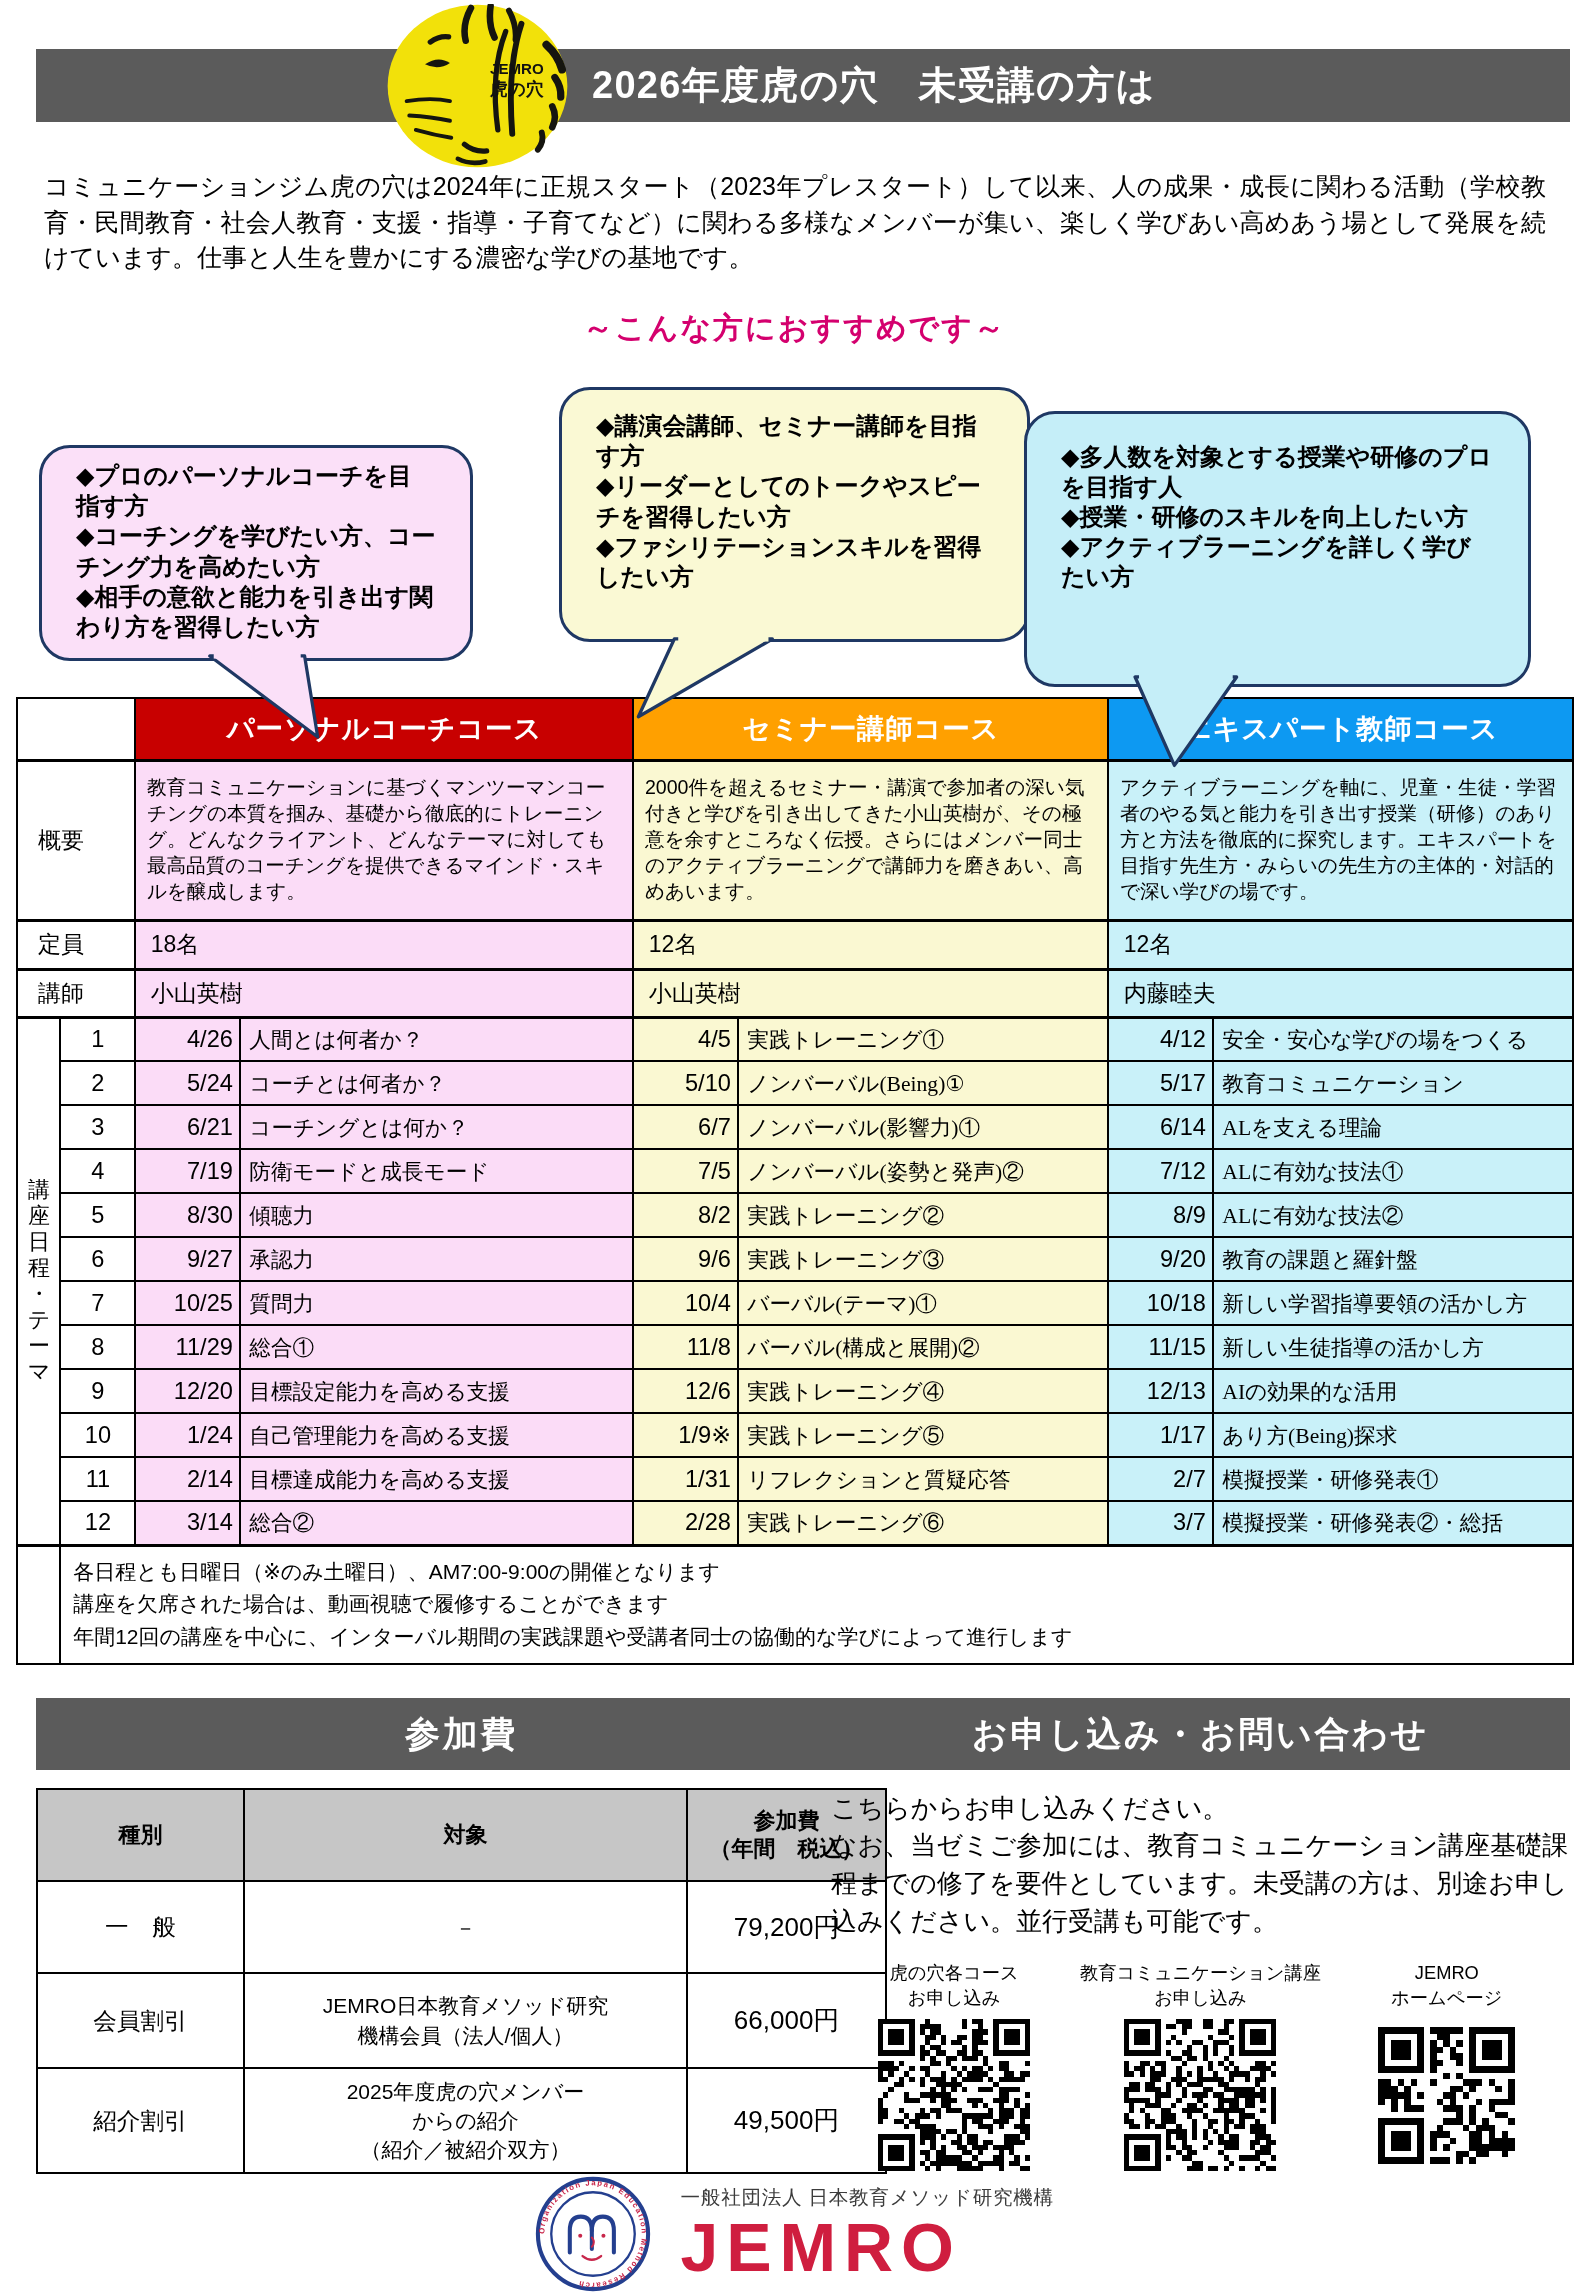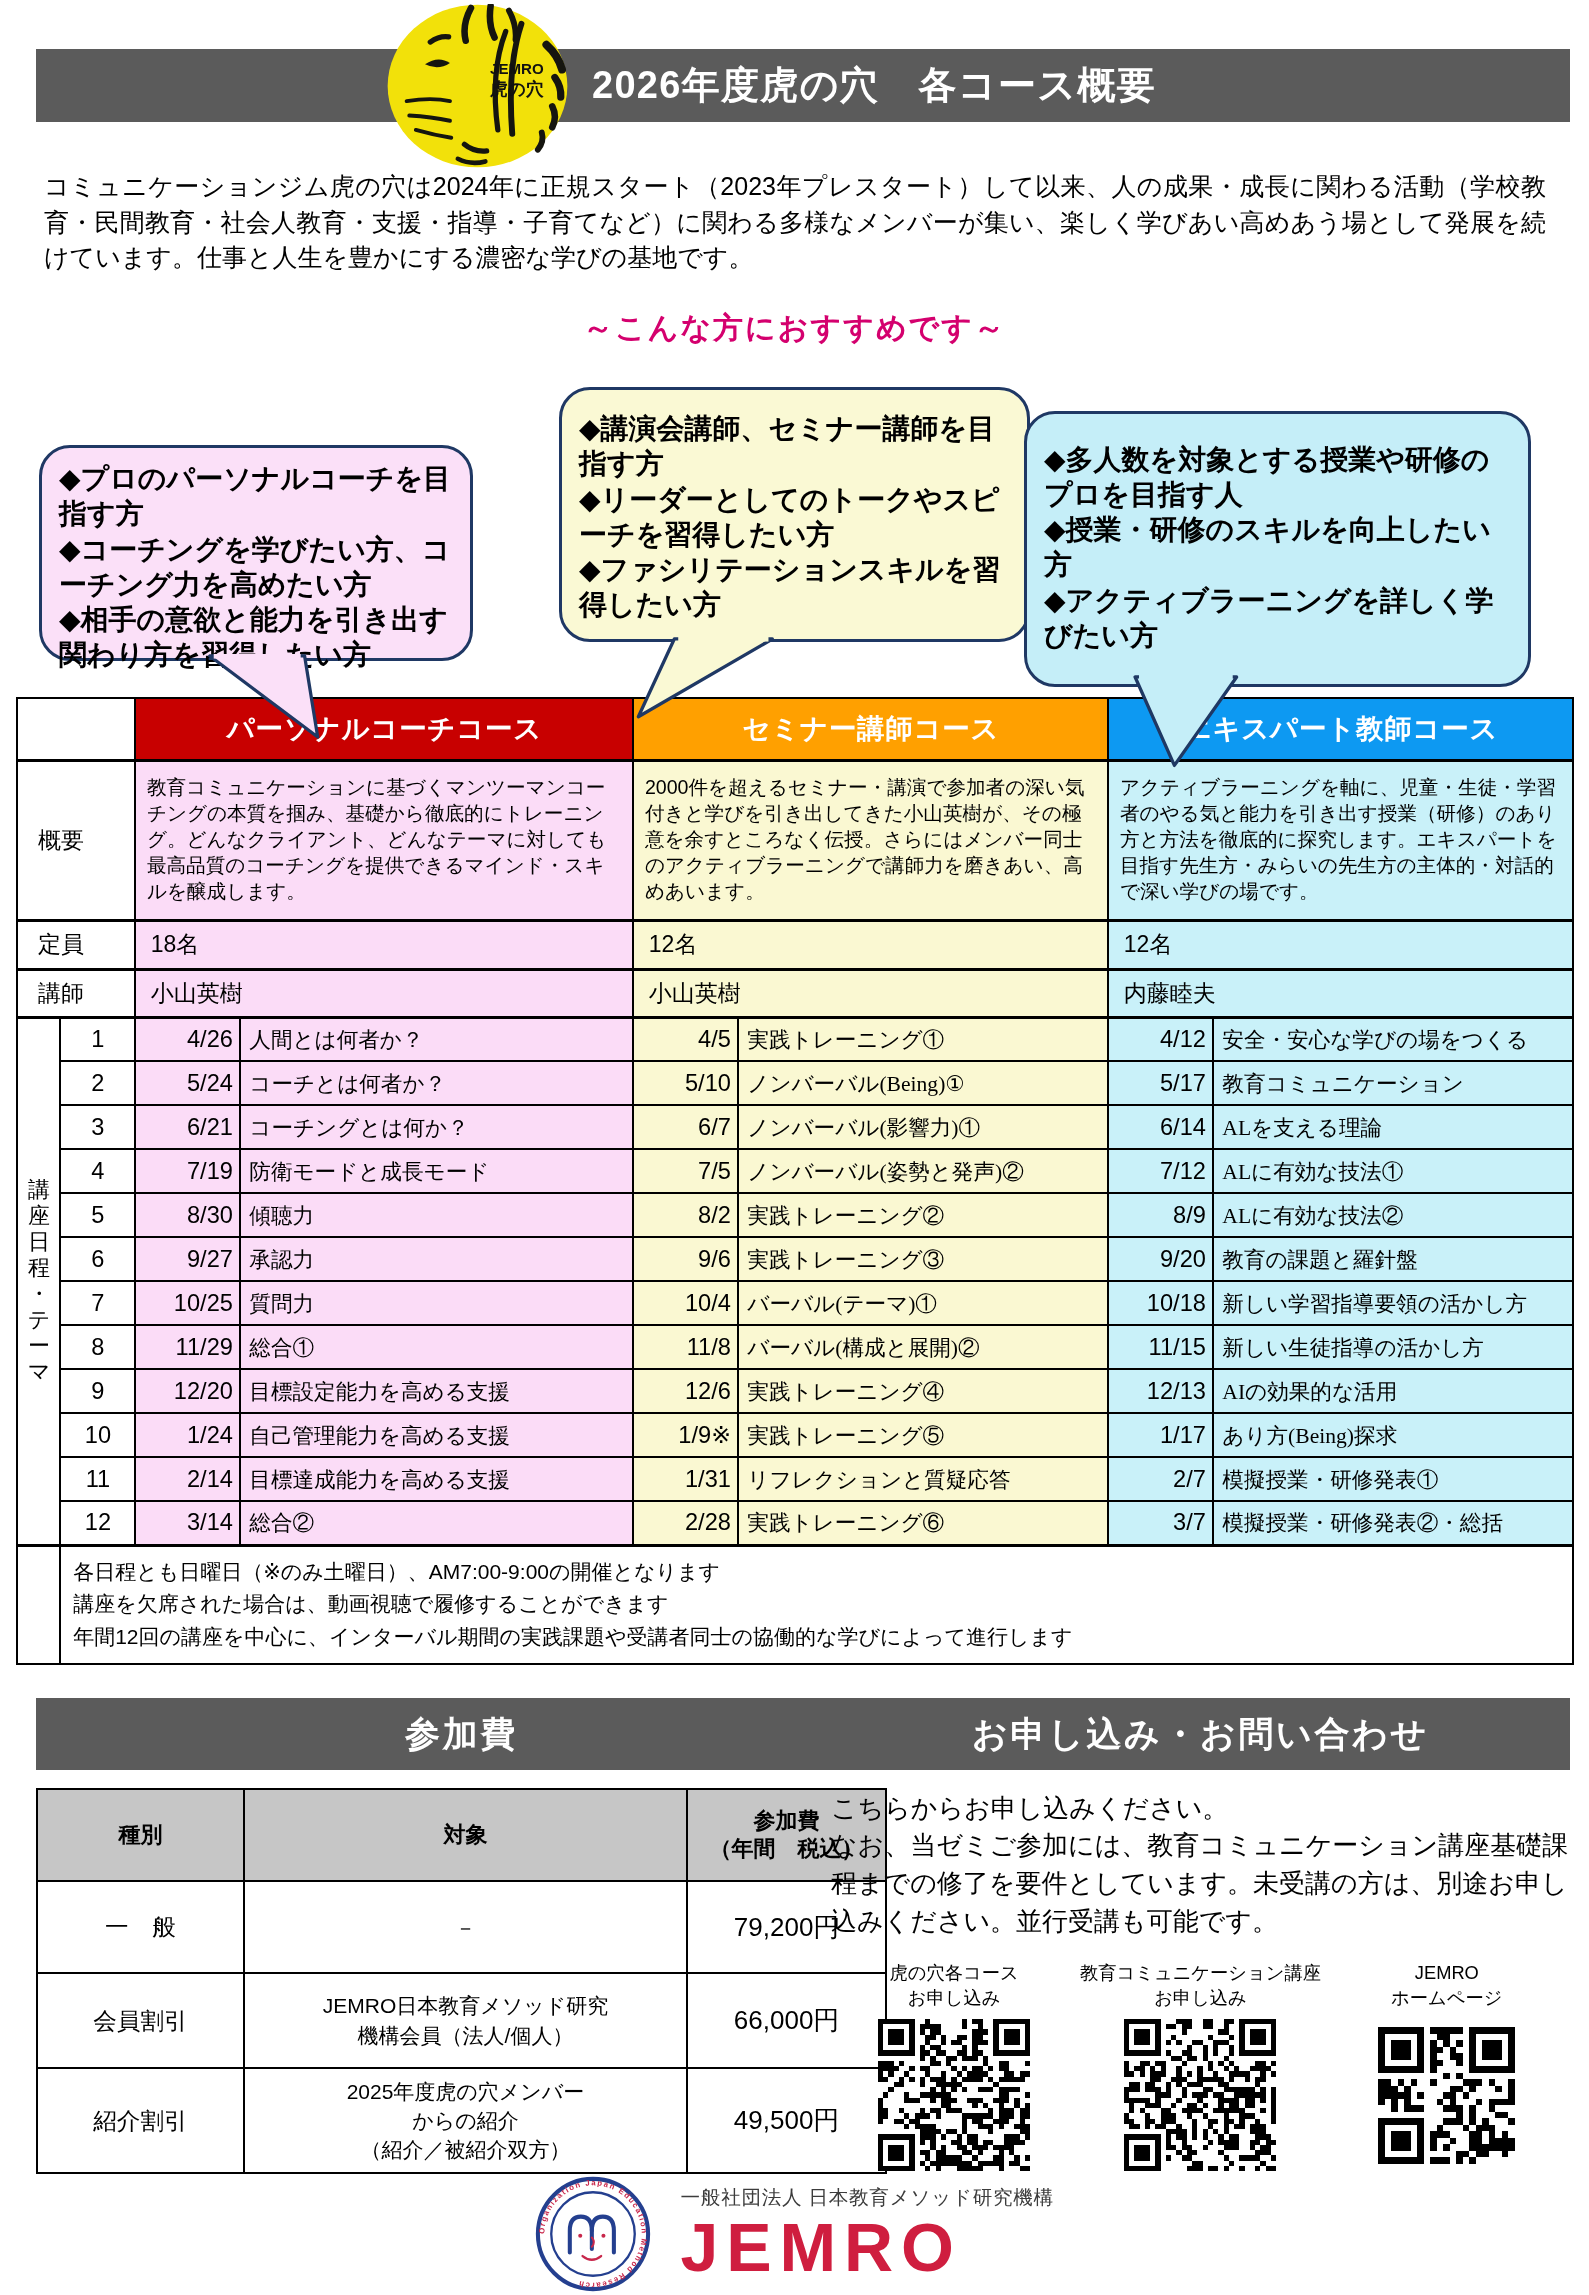--- a/index.html
+++ b/index.html
@@ -18,21 +18,21 @@
             align-items: center; font-size: 38px; font-weight: bold; color: #fff;
             letter-spacing: 1.3px; z-index: 2; white-space: nowrap; }
   .tiger { position: absolute; left: 387px; top: 3.9px; width: 181px; height: 164px; z-index: 3; }
   
   .intro { position: absolute; left: 44px; top: 169px; width: 1502px;
            font-size: 25px; line-height: 1.42; font-weight: 500; text-align: justify; }
   .recommend { position: absolute; left: 0; top: 308px; width: 100%; text-align: center;
            font-size: 30px; font-weight: bold; color: var(--heading_pink, #D4006E); letter-spacing: 2px; }
   
   .bubble { position: absolute; border: 3.3px solid var(--navy, #1F3864); border-radius: 31px;
-            font-weight: bold; font-size: 28px; line-height: 1.26; z-index: 2; padding: 13px 17px; }
+            font-weight: bold; font-size: 24px; line-height: 1.26; z-index: 2; padding: 13px 34px; }
   #bubble1 { left: 39px;  top: 445px; width: 434px; height: 216px; background: var(--bubble_pink, #FBE0F8); }
   #bubble2 { left: 559px; top: 387px; width: 471px; height: 255px; background: var(--bubble_yellow, #FAF9D4); padding-top: 21px; }
   #bubble3 { left: 1024px; top: 411px; width: 507px; height: 276px; background: var(--bubble_cyan, #C5EEF8); padding-top: 27.5px; }
   .tail { position: absolute; z-index: 3; }
   #tail1 { left: 164px;  top: 654px; }
   #tail2 { left: 622px;  top: 637px; }
   #tail3 { left: 1112px; top: 675px; }
   
   .ctable { position: absolute; left: 16.4px; top: 697px; width: 1554px;
             border-collapse: collapse; table-layout: fixed; z-index: 1; border: 2.6px solid #000; }
@@ -84,21 +84,21 @@
             justify-content: center; align-items: center; gap: 29.4px; }
   .emblem { width: 116px; height: 116px; }
   .footer-org { font-size: 19.6px; color: #3c3c3c; letter-spacing: 0.7px; }
   .footer-brand { font-size: 68px; font-weight: bold; color: var(--brand_red, #CF1E3F);
             letter-spacing: 7.9px; line-height: 1.08; }
 </style>
 </head>
 <body>
 
 <div class="topbar"></div>
-<div class="page-title">2026年度虎の穴　各コース概要</div>
+<div class="page-title">2026年度虎の穴　未受講の方は</div>
 <svg class="tiger" viewBox="0 0 276 250">
   <ellipse cx="138" cy="125" rx="137" ry="124" fill="#F2E10A"></ellipse>
   <g fill="none" stroke="#15150F" stroke-linecap="round">
     <path d="M128 6 q-14 26 -8 50" stroke-width="10"></path>
     <path d="M158 3 q-4 28 6 48" stroke-width="10"></path>
     <path d="M186 10 q12 22 10 44" stroke-width="9"></path>
     <path d="M205 30 q-22 66 -14 168" stroke-width="9"></path>
     <path d="M181 42 q-24 62 -12 150" stroke-width="8"></path>
     <path d="M243 62 q18 16 24 38" stroke-width="12"></path>
     <path d="M256 112 q10 14 9 30" stroke-width="11"></path>

